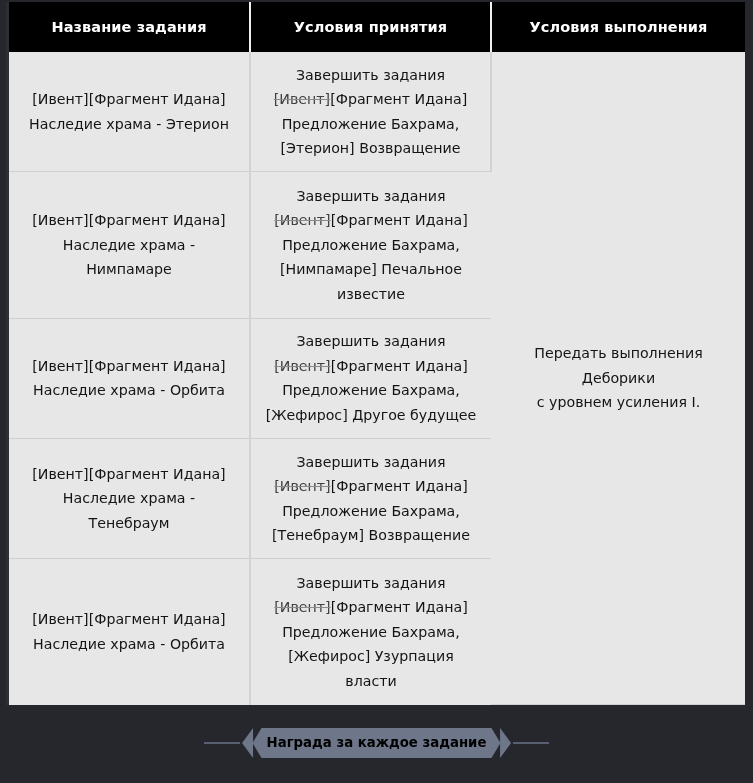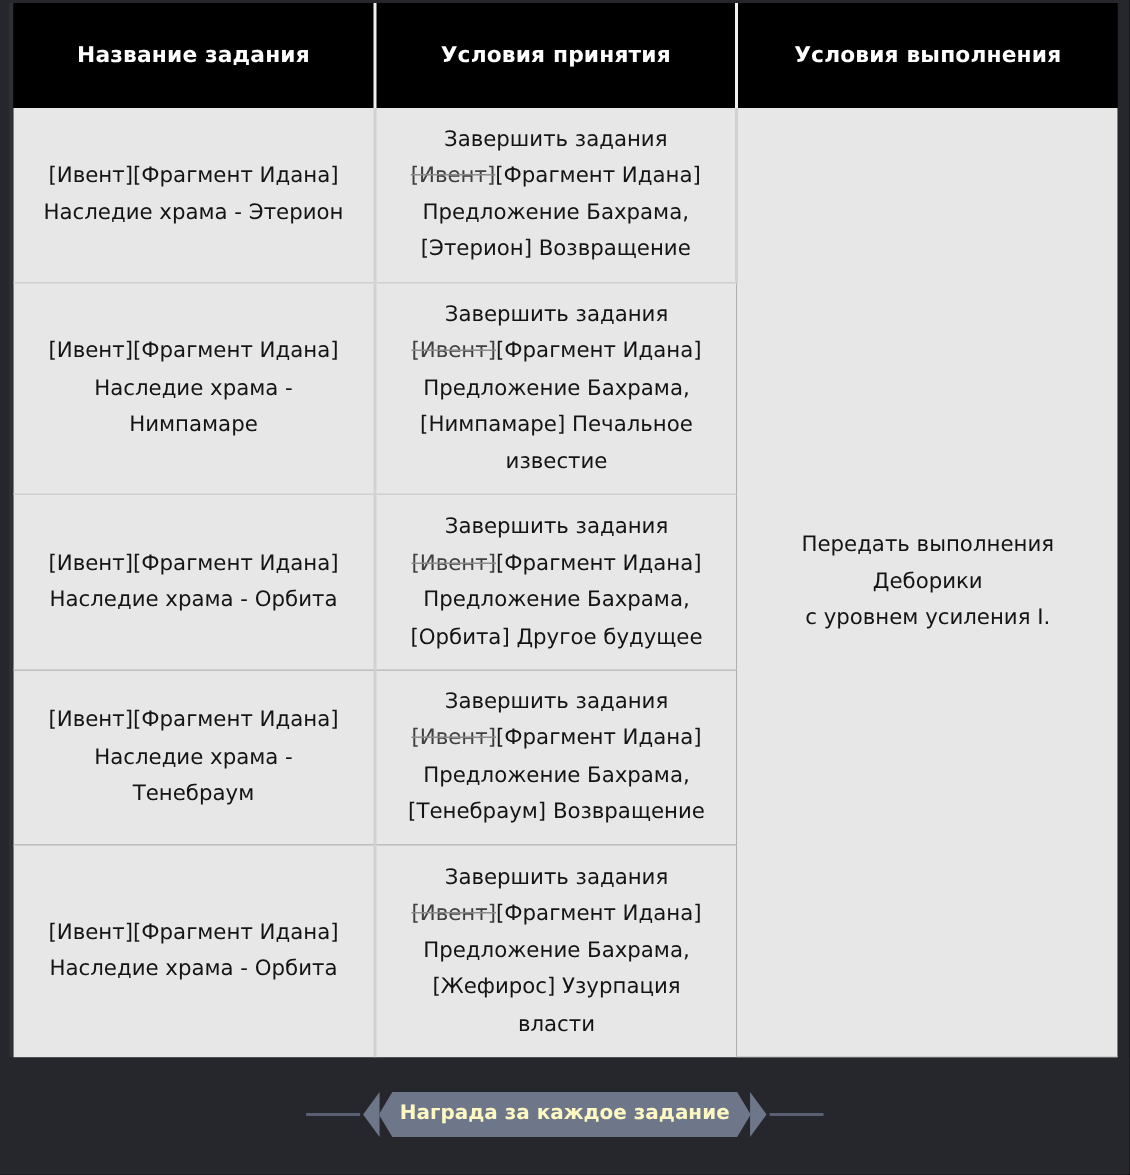--- a/index.html
+++ b/index.html
@@ -35,21 +35,21 @@
   }
 
   table.quest-table {
     width: 100%;
     height: 100%;
     border-collapse: collapse;
     table-layout: fixed;
   }
 
   
-  thead tr { height: 70px; margin-left: 24px; }
+  thead tr { height: 50px; margin-left: 24px; }
 
   thead th {
     background: #000000;
     color: #ffffff;
     font-size: 14.5px;
     font-weight: bold;
     text-align: center;
     vertical-align: middle;
     border-right: 2px solid #f0f0f0;
     padding: 0 4px;
@@ -119,21 +119,21 @@
     width: 0; height: 0;
     border-top: 15px solid transparent;
     border-bottom: 15px solid transparent;
   }
   .chev-left  { border-right: 11px solid #6e7689; margin-left: 2px; }
   .chev-right { border-left: 11px solid #6e7689; margin-right: 2px; }
 
   .hex {
     position: relative;
     background: #6e7689;
-    color: #fef9c3;
+    color: #000000;
     font-size: 13.3px;
     font-weight: bold;
     line-height: 30px;
     height: 30px;
     padding: 0 14px;
     white-space: nowrap;
     clip-path: polygon(9px 0, calc(100% - 9px) 0, 100% 50%, calc(100% - 9px) 100%, 9px 100%, 0 50%);
     text-align: left;
   }
 </style>
@@ -187,21 +187,21 @@
 
         <tr>
           <td class="col-name">
             <span class="cell-line">[Ивент][Фрагмент Идана]</span>
             <span class="cell-line">Наследие храма - Орбита</span>
           </td>
           <td class="col-accept">
             <span class="cell-line">Завершить задания</span>
             <span class="cell-line"><span class="strike">[Ивент]</span><span>[Фрагмент Идана]</span></span>
             <span class="cell-line">Предложение Бахрама,</span>
-            <span class="cell-line">[Орбита] Другое будущее</span>
+            <span class="cell-line">[Жефирос] Другое будущее</span>
           </td>
         </tr>
 
         <tr>
           <td class="col-name">
             <span class="cell-line">[Ивент][Фрагмент Идана]</span>
             <span class="cell-line">Наследие храма -</span>
             <span class="cell-line">Тенебраум</span>
           </td>
           <td class="col-accept">

